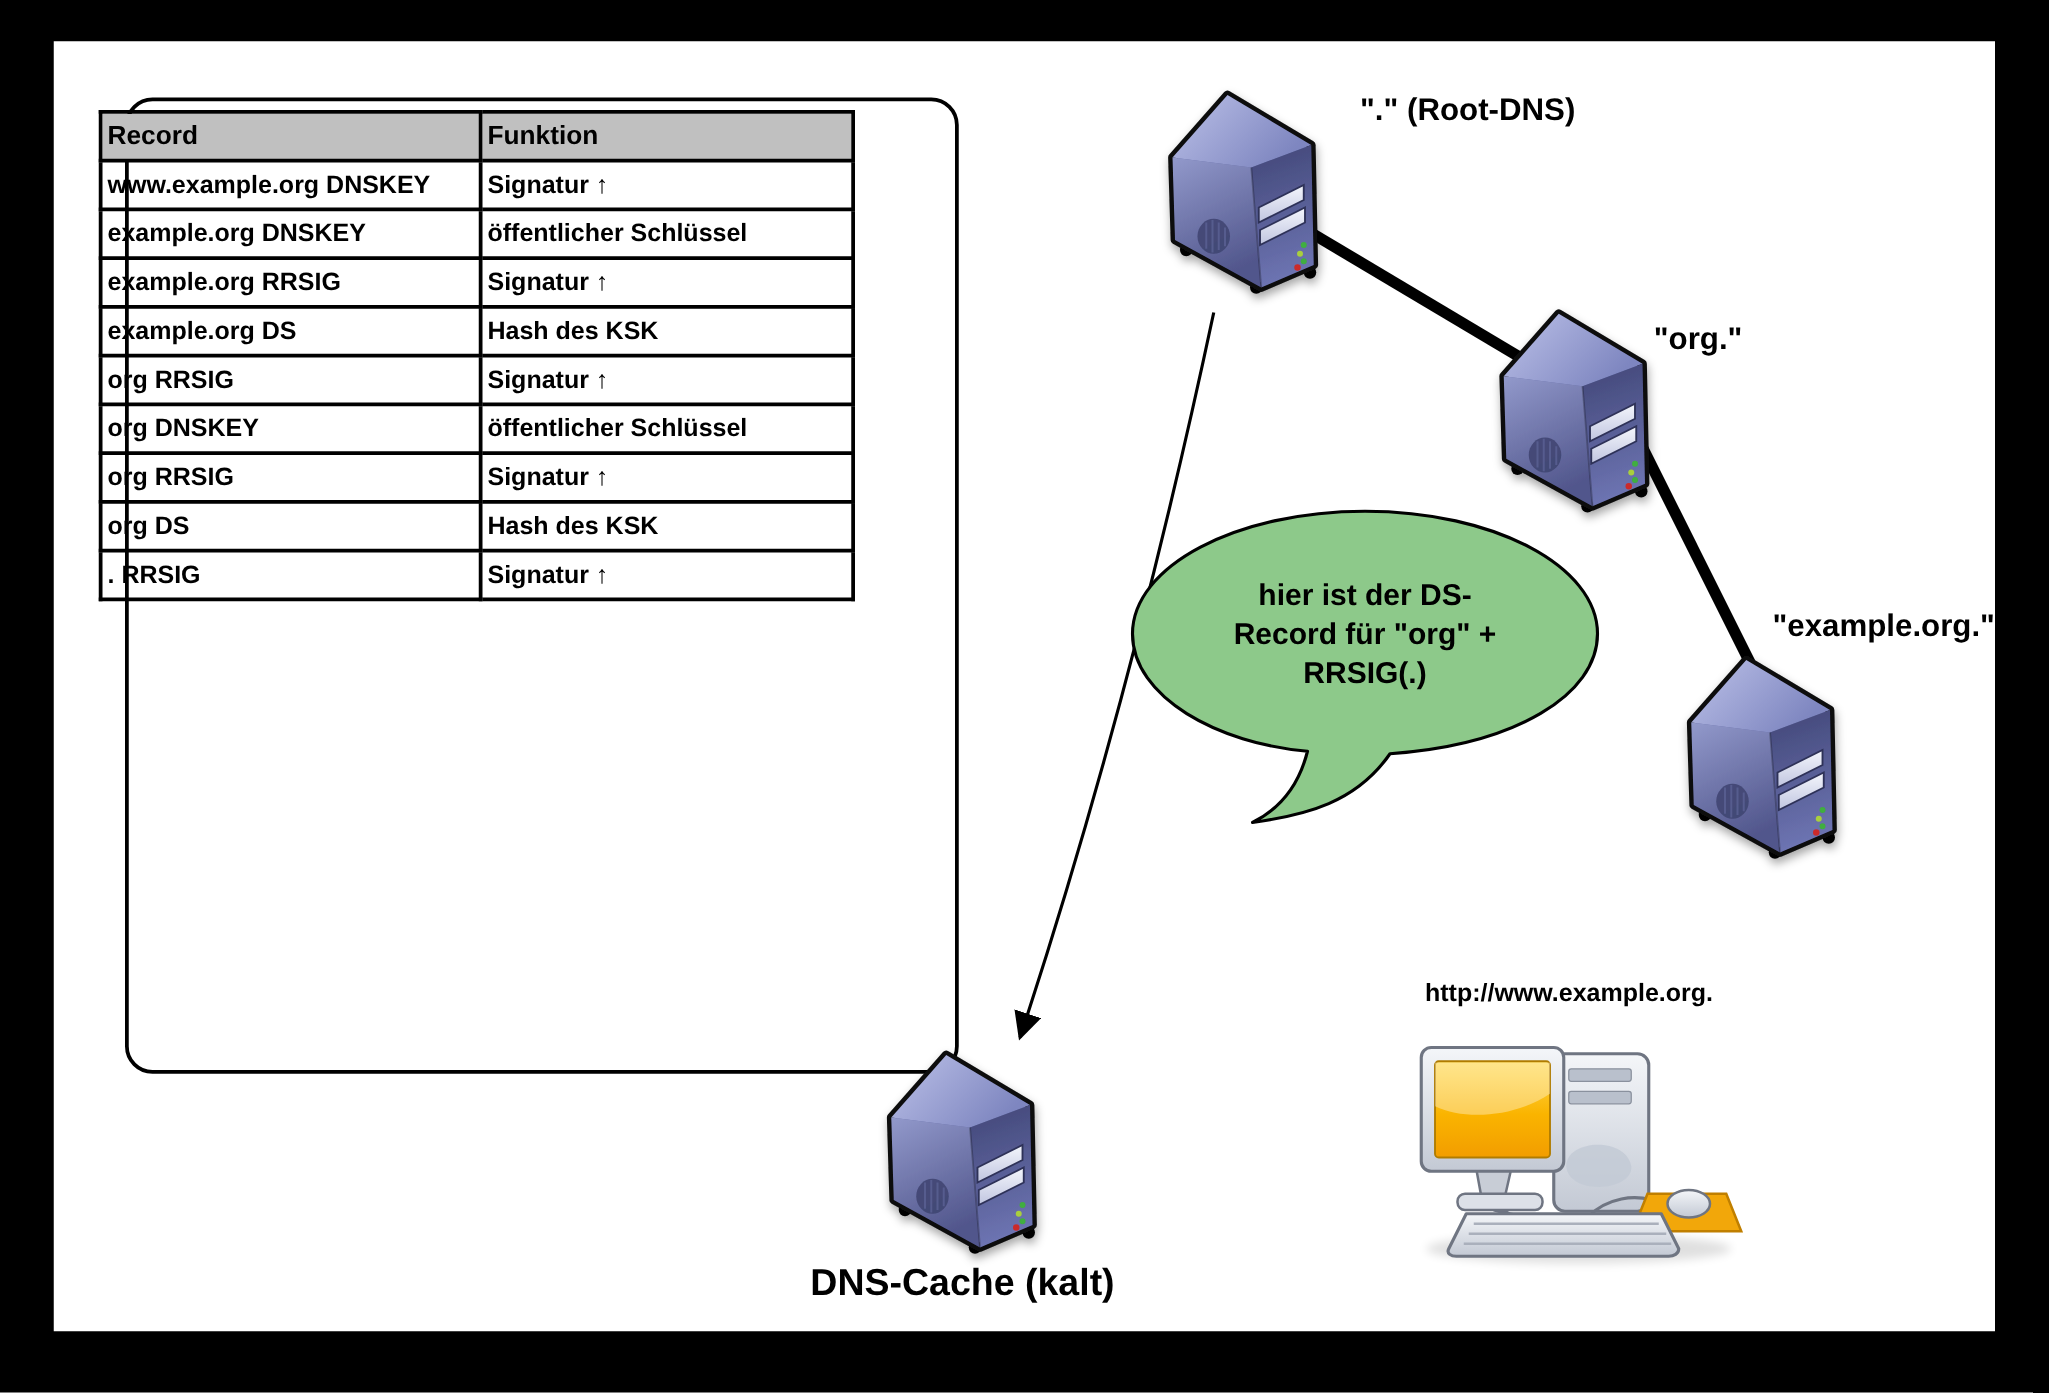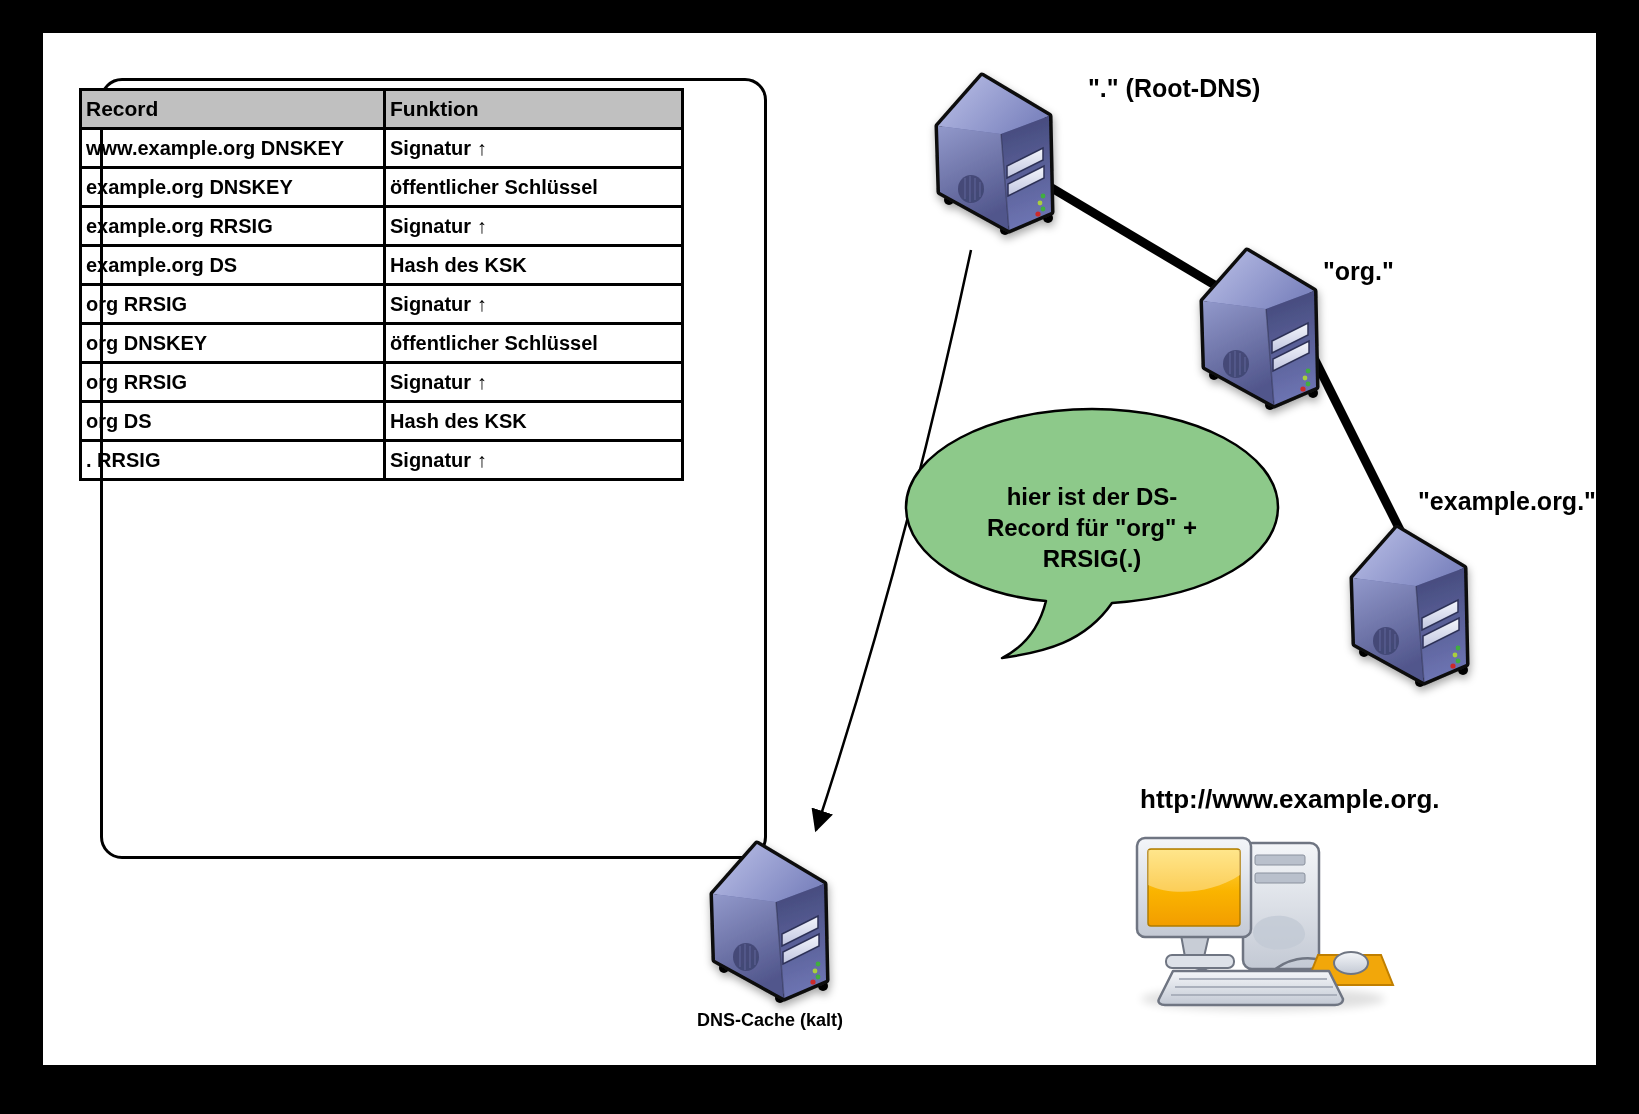--- a/index.html
+++ b/index.html
@@ -26,25 +26,25 @@
     overflow:hidden;
   }
   table.records th{background:#c0c0c0;font-size:21px;}
   col.c1{width:304px;} col.c2{width:298px;}
   .lbl{
     position:absolute;font-weight:700;color:#000;white-space:nowrap;
   }
   .lbl-root{left:1088px;top:74px;font-size:25px;}
   .lbl-org{left:1323px;top:257px;font-size:25px;}
   .lbl-example{left:1418px;top:487px;font-size:25px;}
-  .lbl-cache{left:645px;top:1010px;width:250px;text-align:center;font-size:18px;}
-  .lbl-url{left:1140px;top:784px;font-size:26px;}
+  .lbl-cache{left:645px;top:1010px;width:250px;text-align:center;font-size:30px;}
+  .lbl-url{left:1140px;top:784px;font-size:20px;}
   .bubble-text{
     position:absolute;left:942px;top:461px;width:300px;text-align:center;
-    font-size:24px;line-height:31px;font-weight:700;color:#000;margin-top:20px;
+    font-size:24px;line-height:31px;font-weight:700;color:#000;
   }
   svg.overlay{position:absolute;left:0;top:0;pointer-events:none;}
 </style>
 </head>
 <body>
 
 <div class="canvas">
   <div class="panel"></div>
 </div>
 

